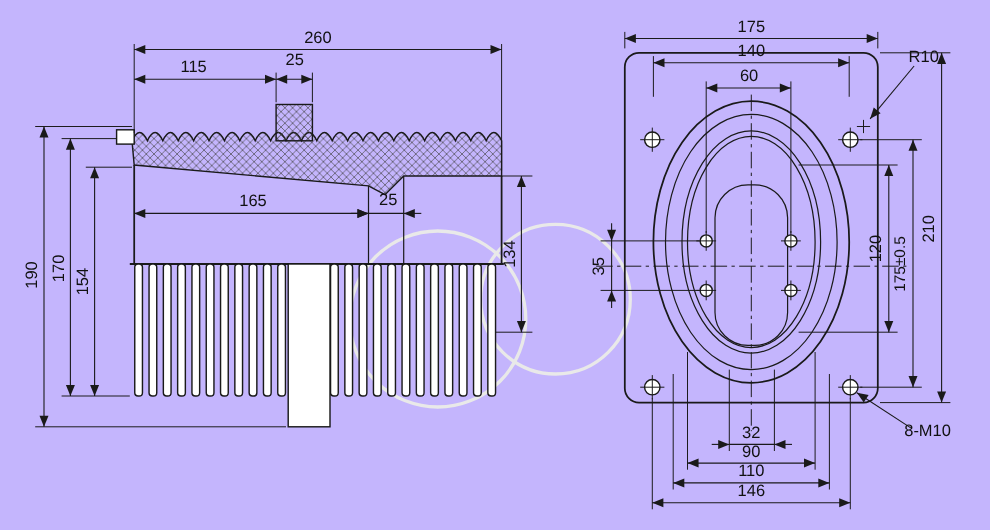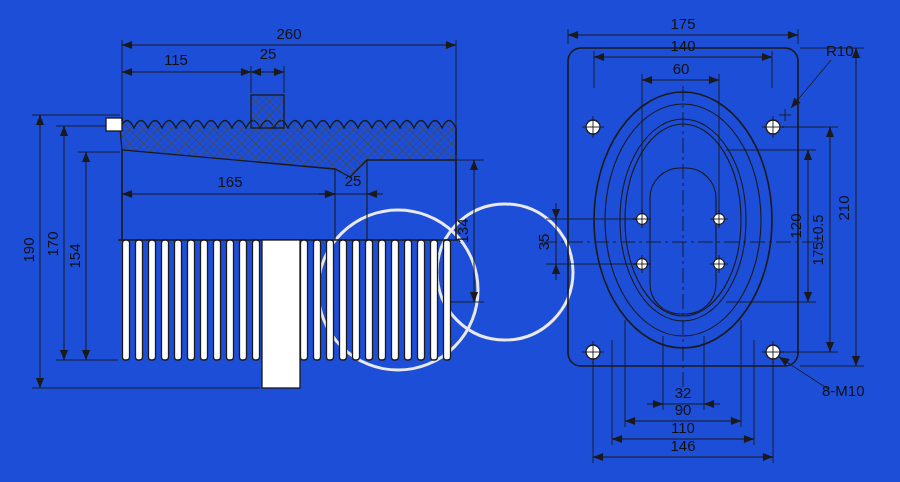--- a/index.html
+++ b/index.html
@@ -1,17 +1,17 @@
 <!DOCTYPE html>
 <html><head>
 <meta charset="utf-8">
 <title>Technical Drawing</title>
 <style>
   html,body{margin:0;padding:0;background:#ffffff;}
-  .stage{width:900px;height:482px;position:relative;background:#1d4ed8;overflow:hidden;}
+  .stage{width:900px;height:482px;position:relative;background:#c4b5fd;overflow:hidden;}
   svg{display:block;}
   .s1{fill:none;stroke:#1a1a1a;stroke-width:1.6;stroke-linejoin:round;}
   .s2{fill:none;stroke:#1a1a1a;stroke-width:1.1;}
   .fw{fill:#ffffff;stroke:#1a1a1a;stroke-width:1.3;}
   .dim{fill:none;stroke:#1a1a1a;stroke-width:1;}
   .ext{stroke:#1a1a1a;stroke-width:0.9;fill:none;}
   .cl{stroke:#1a1a1a;stroke-width:0.9;stroke-dasharray:15 4 3 4;fill:none;}
   .hx{fill:url(#xh);stroke:#1a1a1a;stroke-width:1.3;}
   .wm{fill:none;stroke:#e9e9e9;stroke-width:3;}
   text{font-family:"Liberation Sans","DejaVu Sans",sans-serif;font-size:15px;fill:#111;}

